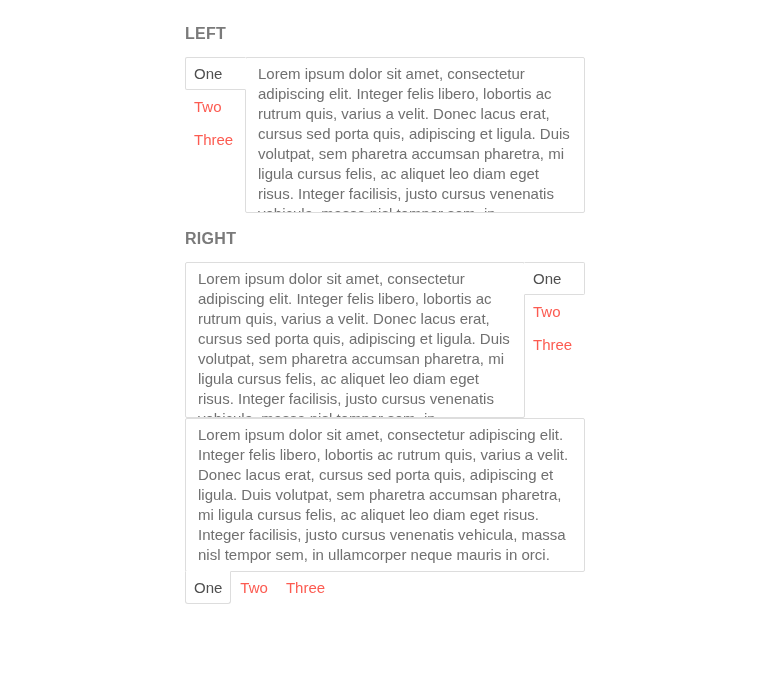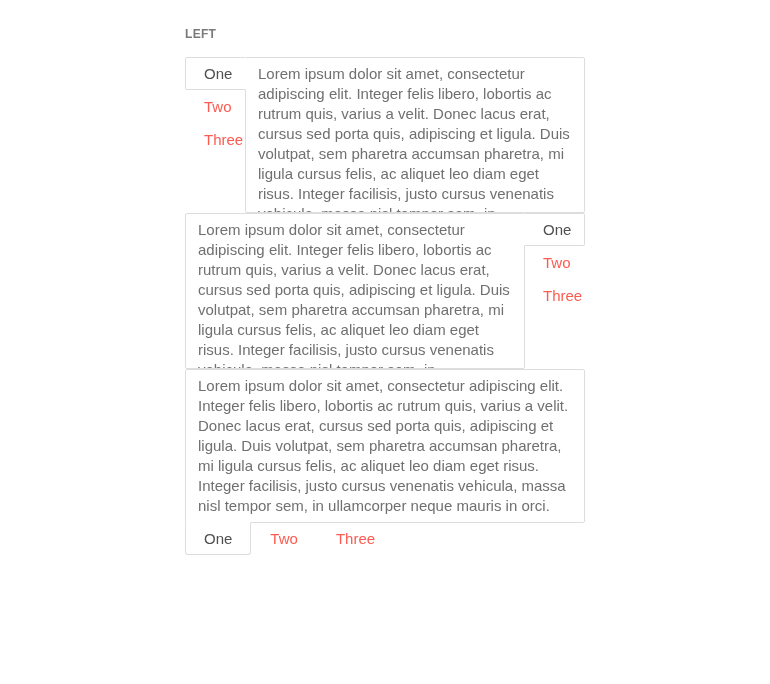--- a/index.html
+++ b/index.html
@@ -10,21 +10,21 @@
     height: 684px;
     overflow: hidden;
     font-family: "Liberation Sans", "DejaVu Sans", sans-serif;
   }
   .wrap {
     width: 400px;
     margin: 0 auto;
     padding-top: 27px;
   }
   .section-heading {
-    font-size: 12px;
+    font-size: 16px;
     line-height: 14px;
     font-weight: 700;
     letter-spacing: 0.3px;
     color: #7a7a7a;
     margin: 19px 0 16px 0;
   }
   .section:first-of-type .section-heading { margin-top: 0; }
 
   .tabs {
     display: flex;
@@ -48,21 +48,21 @@
   .tabs-left  .tab-list { margin-right: -1px; }
   .tabs-right .tab-list { margin-left: -1px; }
   .tabs-bottom .tab-list { margin-top: -1px; flex-direction: row; }
 
   .tab {
     font-size: 15px;
     line-height: 19px;
     color: #fc5b51;
     background: transparent;
     border: 1px solid transparent;
-    padding: 6px 18px;
+    padding: 6px 8px;
     cursor: pointer;
     white-space: nowrap;
   }
   .tab.is-active {
     background: #ffffff;
     color: #4f4f4f;
     cursor: default;
   }
   .tabs-left .tab.is-active {
     border-color: #dddddd;
@@ -109,20 +109,21 @@
       <ul class="tab-list tab-list-v">
         <li class="tab is-active">One</li>
         <li class="tab">Two</li>
         <li class="tab">Three</li>
       </ul>
       <div class="panel">Lorem ipsum dolor sit amet, consectetur adipiscing elit. Integer felis libero, lobortis ac rutrum quis, varius a velit. Donec lacus erat, cursus sed porta quis, adipiscing et ligula. Duis volutpat, sem pharetra accumsan pharetra, mi ligula cursus felis, ac aliquet leo diam eget risus. Integer facilisis, justo cursus venenatis vehicula, massa nisl tempor sem, in ullamcorper neque mauris in orci.</div>
     </div>
   </div>
 
   <div class="section">
+    <h2 class="section-heading">RIGHT</h2>
     <div class="tabs tabs-right">
       <div class="panel">Lorem ipsum dolor sit amet, consectetur adipiscing elit. Integer felis libero, lobortis ac rutrum quis, varius a velit. Donec lacus erat, cursus sed porta quis, adipiscing et ligula. Duis volutpat, sem pharetra accumsan pharetra, mi ligula cursus felis, ac aliquet leo diam eget risus. Integer facilisis, justo cursus venenatis vehicula, massa nisl tempor sem, in ullamcorper neque mauris in orci.</div>
       <ul class="tab-list tab-list-v">
         <li class="tab is-active">One</li>
         <li class="tab">Two</li>
         <li class="tab">Three</li>
       </ul>
     </div>
   </div>
 

